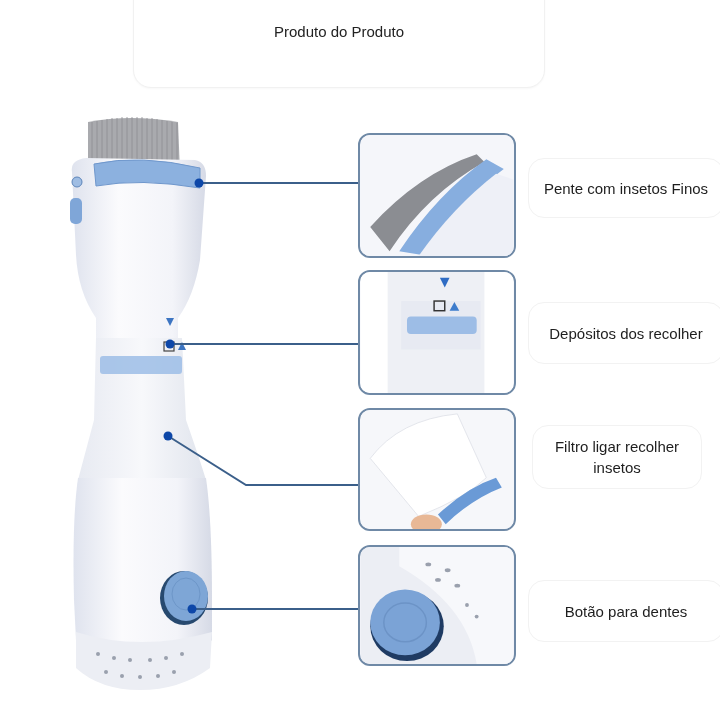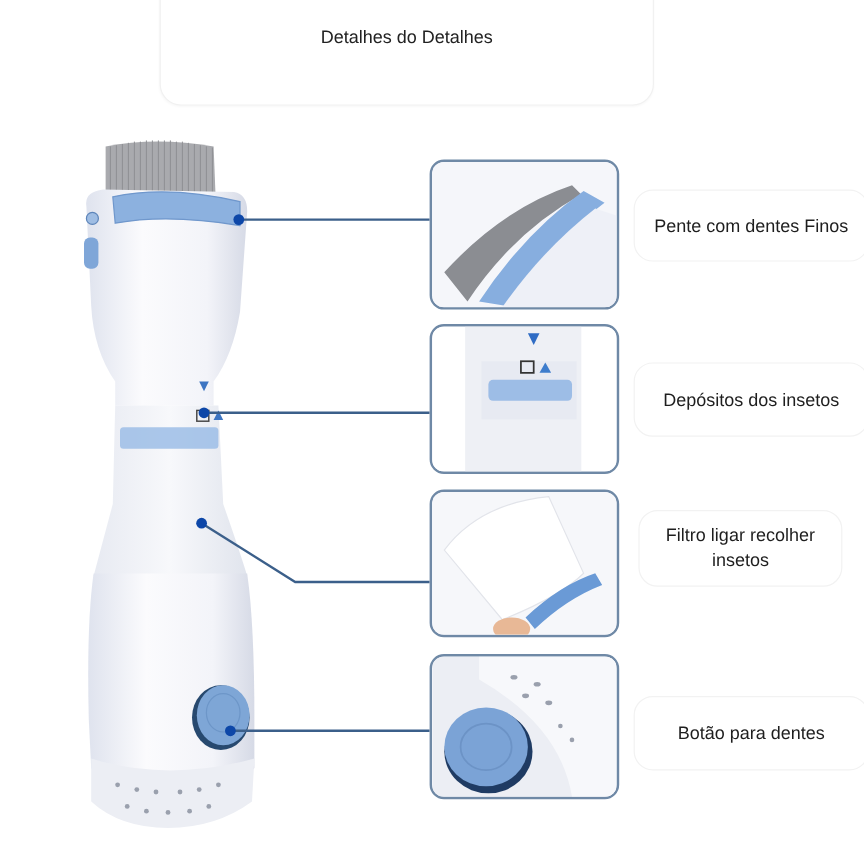--- a/index.html
+++ b/index.html
@@ -31,21 +31,21 @@
     position: absolute; left: 528px; width: 196px;
     border: 1px solid #f2f2f2; border-radius: 16px; background: #fff;
     display: flex; align-items: center; justify-content: center; text-align: center;
     font-size: 15px; color: #1e1e1e; line-height: 21px; padding: 0 6px;
   }
 </style>
 </head>
 <body>
 
 <div class="header-box">
-  <div class="header-title">Detalhes do Detalhes</div>
+  <div class="header-title">Produto do Produto</div>
 </div>
 
 <svg class="product" viewBox="0 0 360 720">
   <defs>
     <linearGradient id="bodyGrad" x1="0" x2="1">
       <stop offset="0" stop-color="#dfe3ee"></stop>
       <stop offset="0.35" stop-color="#fbfbfd"></stop>
       <stop offset="0.75" stop-color="#f3f4f9"></stop>
       <stop offset="1" stop-color="#d6dae6"></stop>
     </linearGradient>
@@ -169,23 +169,23 @@
       <ellipse cx="110" cy="60" rx="2" ry="2"></ellipse>
         <ellipse cx="120" cy="72" rx="2" ry="2"></ellipse>
     </g>
     <ellipse cx="48" cy="82" rx="38" ry="36" fill="#1f3b63"></ellipse>
     <ellipse cx="46" cy="78" rx="36" ry="34" fill="#7ba3d6"></ellipse>
     <ellipse cx="46" cy="78" rx="22" ry="20" fill="none" stroke="#6c93c6" stroke-width="1.5"></ellipse>
   </svg>
 </div>
 
 <div class="label-box" style="top:158px;height:60px;">
-  <span>Pente com dentes Finos</span>
+  <span>Pente com insetos Finos</span>
 </div>
 <div class="label-box" style="top:302px;height:62px;">
-  <span>Depósitos dos insetos</span>
+  <span>Depósitos dos recolher</span>
 </div>
 <div class="label-box" style="top:425px;height:64px;width:170px;left:532px;">
   <span>Filtro ligar recolher insetos</span>
 </div>
 <div class="label-box" style="top:580px;height:62px;">
   <span>Botão para dentes</span>
 </div>
 
 </body></html>

